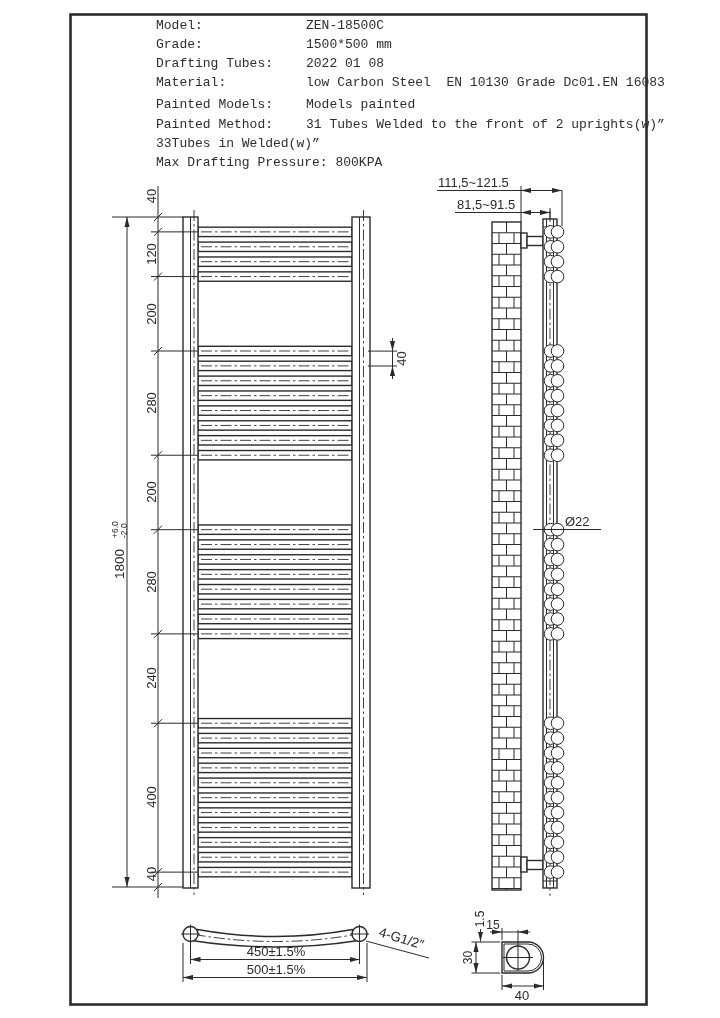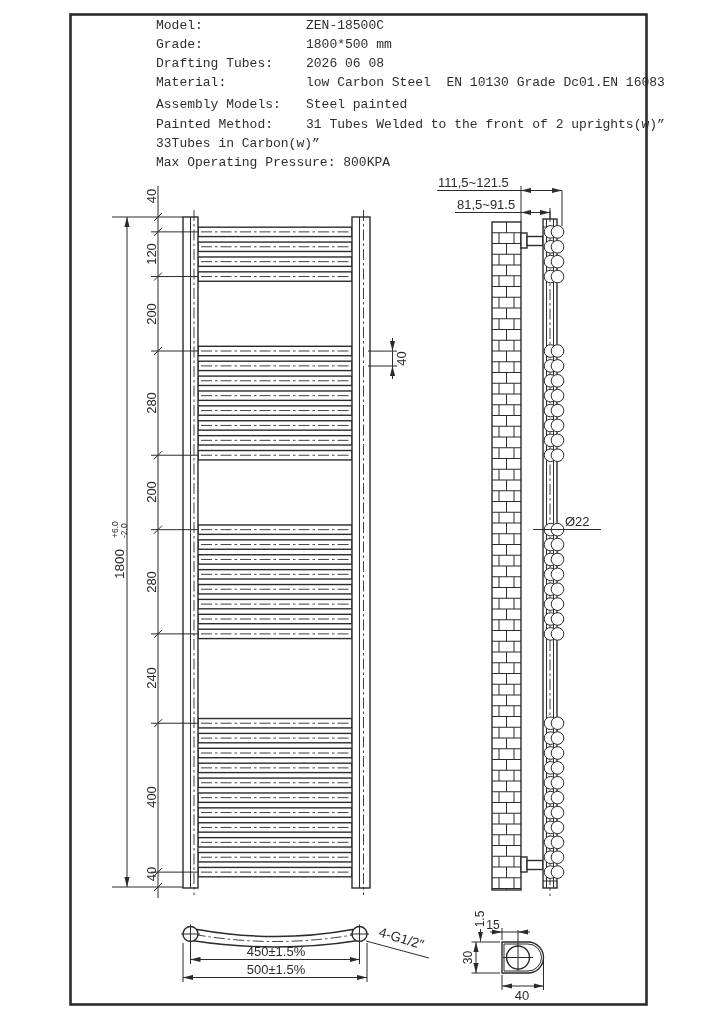--- a/index.html
+++ b/index.html
@@ -466,22 +466,22 @@
     <line class="thin" x1="502" y1="975" x2="502" y2="990"></line>
     <line class="thin" x1="543.5" y1="959" x2="543.5" y2="990"></line>
     <line class="thin" x1="502" y1="986" x2="543.5" y2="986" marker-start="url(#arw)" marker-end="url(#arw)"></line>
     <text class="dim" x="522" y="1000" text-anchor="middle">40</text>
   </g>
 </svg>
 
 
 <div class="titleblock">
   <div class="tb-row" style="top:4px"><span class="tb-label">Model:</span><span>ZEN-18500C</span></div>
-  <div class="tb-row" style="top:23px"><span class="tb-label">Grade:</span><span>1800*500 mm</span></div>
-  <div class="tb-row" style="top:42px"><span class="tb-label">Drafting Tubes:</span><span>2026 06 08</span></div>
+  <div class="tb-row" style="top:23px"><span class="tb-label">Grade:</span><span>1500*500 mm</span></div>
+  <div class="tb-row" style="top:42px"><span class="tb-label">Drafting Tubes:</span><span>2022 01 08</span></div>
   <div class="tb-row" style="top:61px"><span class="tb-label">Material:</span><span>low Carbon Steel  EN 10130 Grade Dc01.EN 16083</span></div>
-  <div class="tb-row" style="top:83px"><span class="tb-label">Assembly Models:</span><span>Steel painted</span></div>
+  <div class="tb-row" style="top:83px"><span class="tb-label">Painted Models:</span><span>Models painted</span></div>
   <div class="tb-row" style="top:103px"><span class="tb-label">Painted Method:</span><span>31 Tubes Welded to the front of 2 uprights(w)”</span></div>
-  <div class="tb-row" style="top:122px"><span>33Tubes in Carbon(w)”</span></div>
-  <div class="tb-row" style="top:141px"><span>Max Operating Pressure:</span> <span>800KPA</span></div>
+  <div class="tb-row" style="top:122px"><span>33Tubes in Welded(w)”</span></div>
+  <div class="tb-row" style="top:141px"><span>Max Drafting Pressure:</span> <span>800KPA</span></div>
 </div>
 
 </div>
 
 </body></html>

